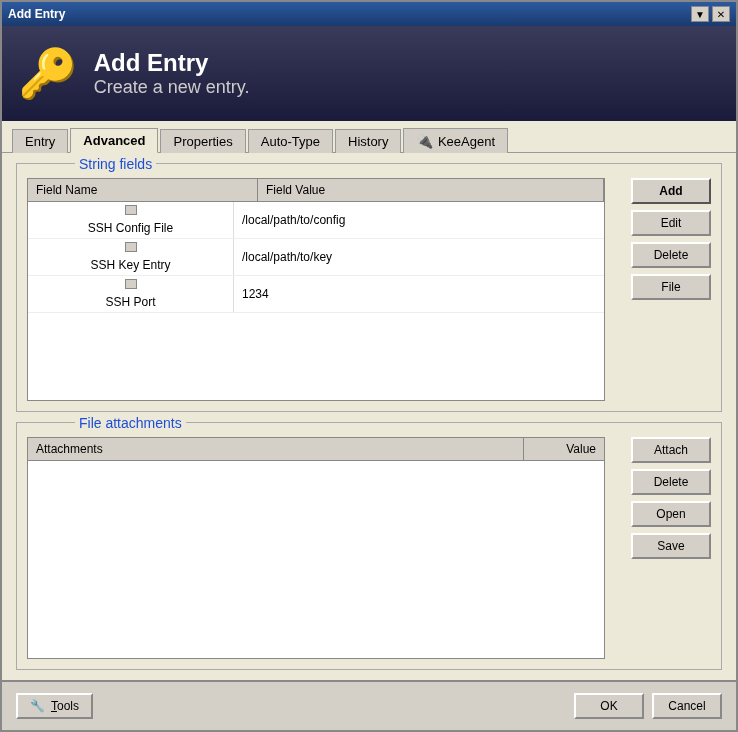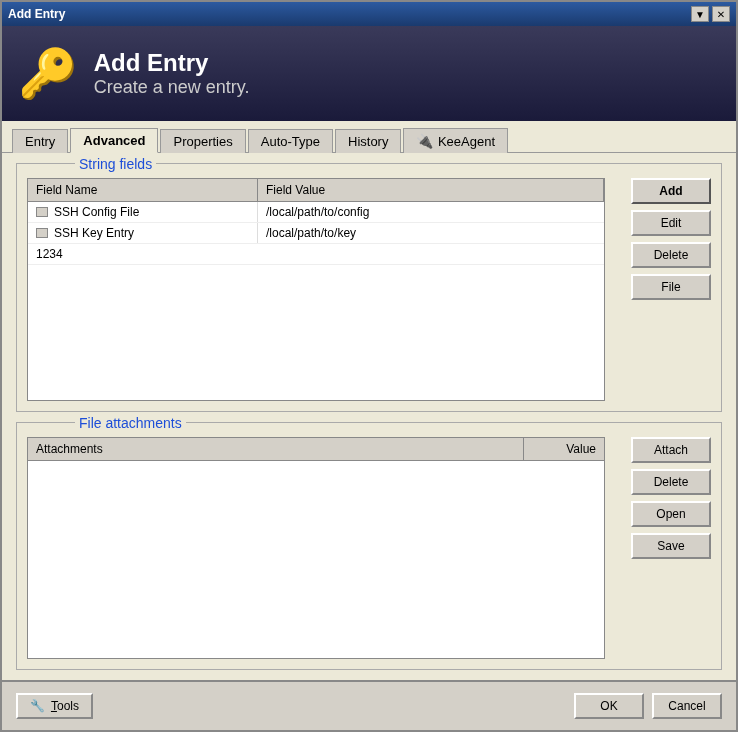--- a/index.html
+++ b/index.html
@@ -177,25 +177,26 @@
       cursor: pointer;
     }
     .table-cell {
       padding: 3px 8px;
       font-size: 12px;
       overflow: hidden;
       text-overflow: ellipsis;
       white-space: nowrap;
     }
     .table-cell.field-name {
-      width: 230px;
+      width: 206px;
       display: flex;
       align-items: center;
       gap: 6px;
       border-right: 1px solid #ddd;
+      flex-direction: column;
     }
     .table-cell.field-value {
       flex: 1;
     }
     .row-icon {
       width: 12px;
       height: 10px;
       border: 1px solid #888;
       background: #d4d0c8;
       display: inline-block;
@@ -331,20 +332,24 @@
               <div class="table-cell field-value">/local/path/to/config</div>
             </div>
             <div class="table-row">
               <div class="table-cell field-name">
                 <span class="row-icon"></span>
                 <span>SSH Key Entry</span>
               </div>
               <div class="table-cell field-value">/local/path/to/key</div>
             </div>
             <div class="table-row">
+              <div class="table-cell field-name">
+                <span class="row-icon"></span>
+                <span>SSH Port</span>
+              </div>
               <div class="table-cell field-value">1234</div>
             </div>
           </div>
         </div>
         <div class="buttons-col">
           <button class="btn primary">
             <span>Add</span>
           </button>
           <button class="btn">
             <span>Edit</span>

